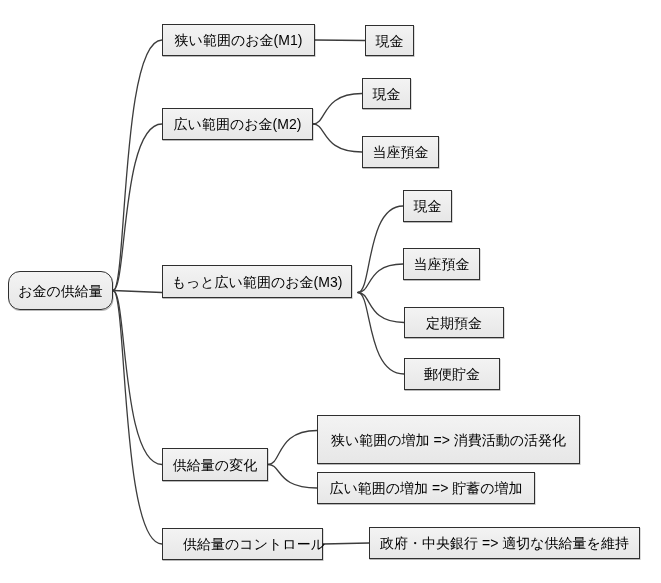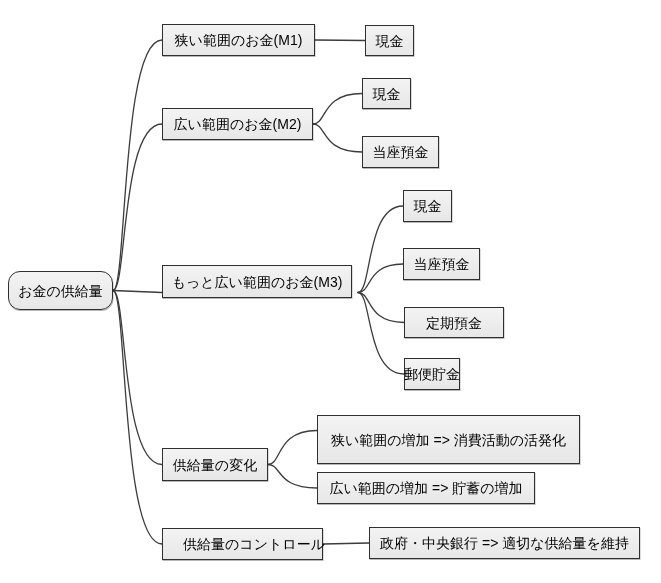--- a/index.html
+++ b/index.html
@@ -67,20 +67,20 @@
       <div class="node root" style="left: 8px; top: 271px; width: 105px; height: 39px; border-color: rgb(47, 47, 47); color: rgb(0, 0, 0);">お金の供給量</div>
       <div class="node" style="left: 162px; top: 24px; width: 153px; height: 32px; border-color: rgb(47, 47, 47); color: rgb(0, 0, 0);">狭い範囲のお金(M1)</div>
       <div class="node" style="left: 365px; top: 25px; width: 49px; height: 31px; border-color: rgb(47, 47, 47); color: rgb(0, 0, 0);">現金</div>
       <div class="node" style="left: 162px; top: 108px; width: 151px; height: 32px; border-color: rgb(47, 47, 47); color: rgb(0, 0, 0);">広い範囲のお金(M2)</div>
       <div class="node" style="left: 362px; top: 78px; width: 49px; height: 31px; border-color: rgb(47, 47, 47); color: rgb(0, 0, 0);">現金</div>
       <div class="node" style="left: 362px; top: 136px; width: 77px; height: 32px; border-color: rgb(47, 47, 47); color: rgb(0, 0, 0);">当座預金</div>
       <div class="node" style="left: 162px; top: 265px; width: 190px; height: 33px; border-color: rgb(47, 47, 47); color: rgb(0, 0, 0);">もっと広い範囲のお金(M3)</div>
       <div class="node" style="left: 403px; top: 190px; width: 49px; height: 32px; border-color: rgb(47, 47, 47); color: rgb(0, 0, 0);">現金</div>
       <div class="node" style="left: 403px; top: 248px; width: 77px; height: 32px; border-color: rgb(47, 47, 47); color: rgb(0, 0, 0);">当座預金</div>
       <div class="node" style="left: 404px; top: 307px; width: 100px; height: 31px; border-color: rgb(47, 47, 47); color: rgb(0, 0, 0);">定期預金</div>
-      <div class="node" style="left: 404px; top: 358px; width: 56px; height: 32px; border-color: rgb(47, 47, 47); color: rgb(0, 0, 0);">郵便貯金</div>
+      <div class="node" style="left: 404px; top: 358px; width: 96px; height: 32px; border-color: rgb(47, 47, 47); color: rgb(0, 0, 0);">郵便貯金</div>
       <div class="node" style="left: 162px; top: 448px; width: 106px; height: 33px; border-color: rgb(47, 47, 47); color: rgb(0, 0, 0);">供給量の変化</div>
       <div class="node" style="left: 317px; top: 415px; width: 263px; height: 49px; border-color: rgb(47, 47, 47); color: rgb(0, 0, 0);">狭い範囲の増加 =&gt; 消費活動の活発化</div>
       <div class="node" style="left: 317px; top: 472px; width: 218px; height: 32px; border-color: rgb(47, 47, 47); color: rgb(0, 0, 0);">広い範囲の増加 =&gt; 貯蓄の増加</div>
       <div class="node" style="left: 162px; top: 528px; width: 161px; height: 32px; border-color: rgb(47, 47, 47); color: rgb(0, 0, 0); padding-left: 23px;">供給量のコントロール</div>
       <div class="node" style="left: 369px; top: 527px; width: 271px; height: 32px; border-color: rgb(47, 47, 47); color: rgb(0, 0, 0);">政府・中央銀行 =&gt; 適切な供給量を維持</div>
     </div>
 </div>
 
 </body></html>

